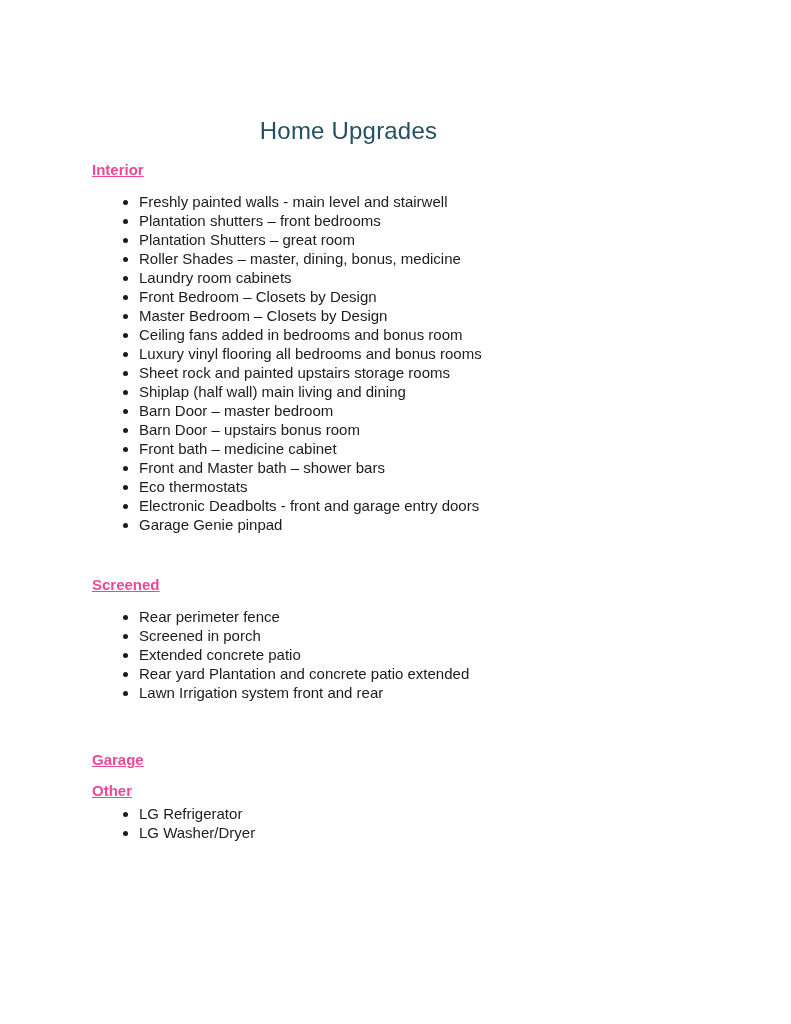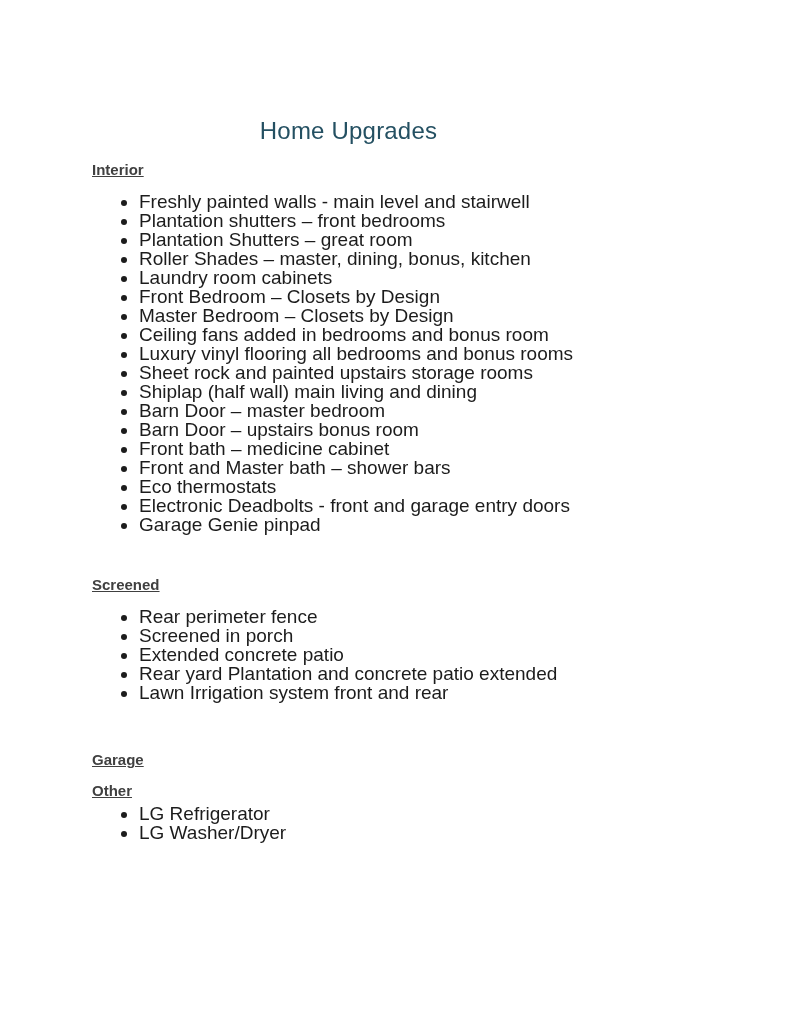--- a/index.html
+++ b/index.html
@@ -25,29 +25,29 @@
     line-height: 30px;
     font-weight: 400;
     letter-spacing: 0.2px;
   }
   h2.sec-heading {
     margin: 0;
     font-size: 15px;
     line-height: 19px;
     font-weight: 700;
     text-decoration: underline;
-    color: #404040;
+    color: #ec4899;
   }
   ul.bullet-list {
     margin: 13px 0 0 0;
     padding: 0 0 0 47px;
     list-style: disc;
   }
   ul.bullet-list li {
-    font-size: 19px;
+    font-size: 15px;
     line-height: 19px;
     color: #1c1c1c;
   }
   .sec-exterior h2.sec-heading { margin-top: 41px; }
   .sec-garage   h2.sec-heading { margin-top: 48px; }
   .sec-other    h2.sec-heading { margin-top: 12px; }
   .sec-other    ul.bullet-list { margin-top: 4px; }
 </style>
 </head>
 <body>
@@ -55,21 +55,21 @@
 <div class="page">
 
   <h1 class="doc-title" style="color: rgb(36, 80, 98);">Home Upgrades</h1>
 
   <section class="sec sec-interior">
     <h2 class="sec-heading">Interior</h2>
     <ul class="bullet-list">
       <li>Freshly painted walls - main level and stairwell</li>
       <li>Plantation shutters – front bedrooms</li>
       <li>Plantation Shutters – great room</li>
-      <li>Roller Shades – master, dining, bonus, kitchen</li>
+      <li>Roller Shades – master, dining, bonus, medicine</li>
       <li>Laundry room cabinets</li>
       <li>Front Bedroom – Closets by Design</li>
       <li>Master Bedroom – Closets by Design</li>
       <li>Ceiling fans added in bedrooms and bonus room</li>
       <li>Luxury vinyl flooring all bedrooms and bonus rooms</li>
       <li>Sheet rock and painted upstairs storage rooms</li>
       <li>Shiplap (half wall) main living and dining</li>
       <li>Barn Door – master bedroom</li>
       <li>Barn Door – upstairs bonus room</li>
       <li>Front bath – medicine cabinet</li>

